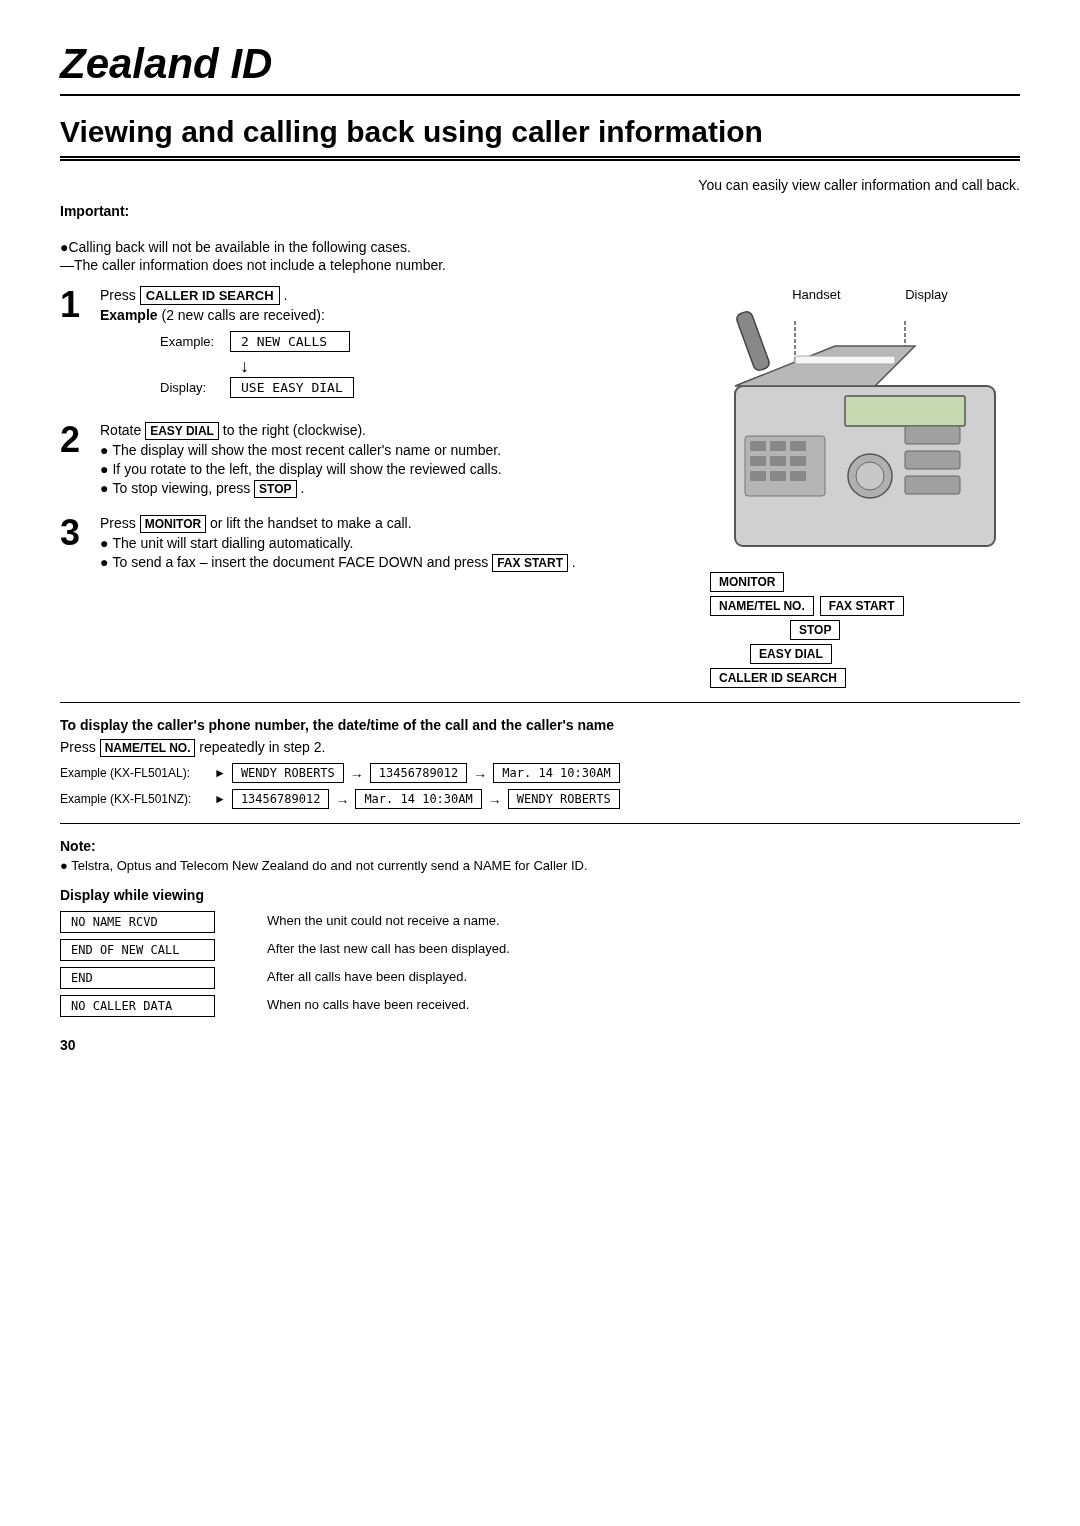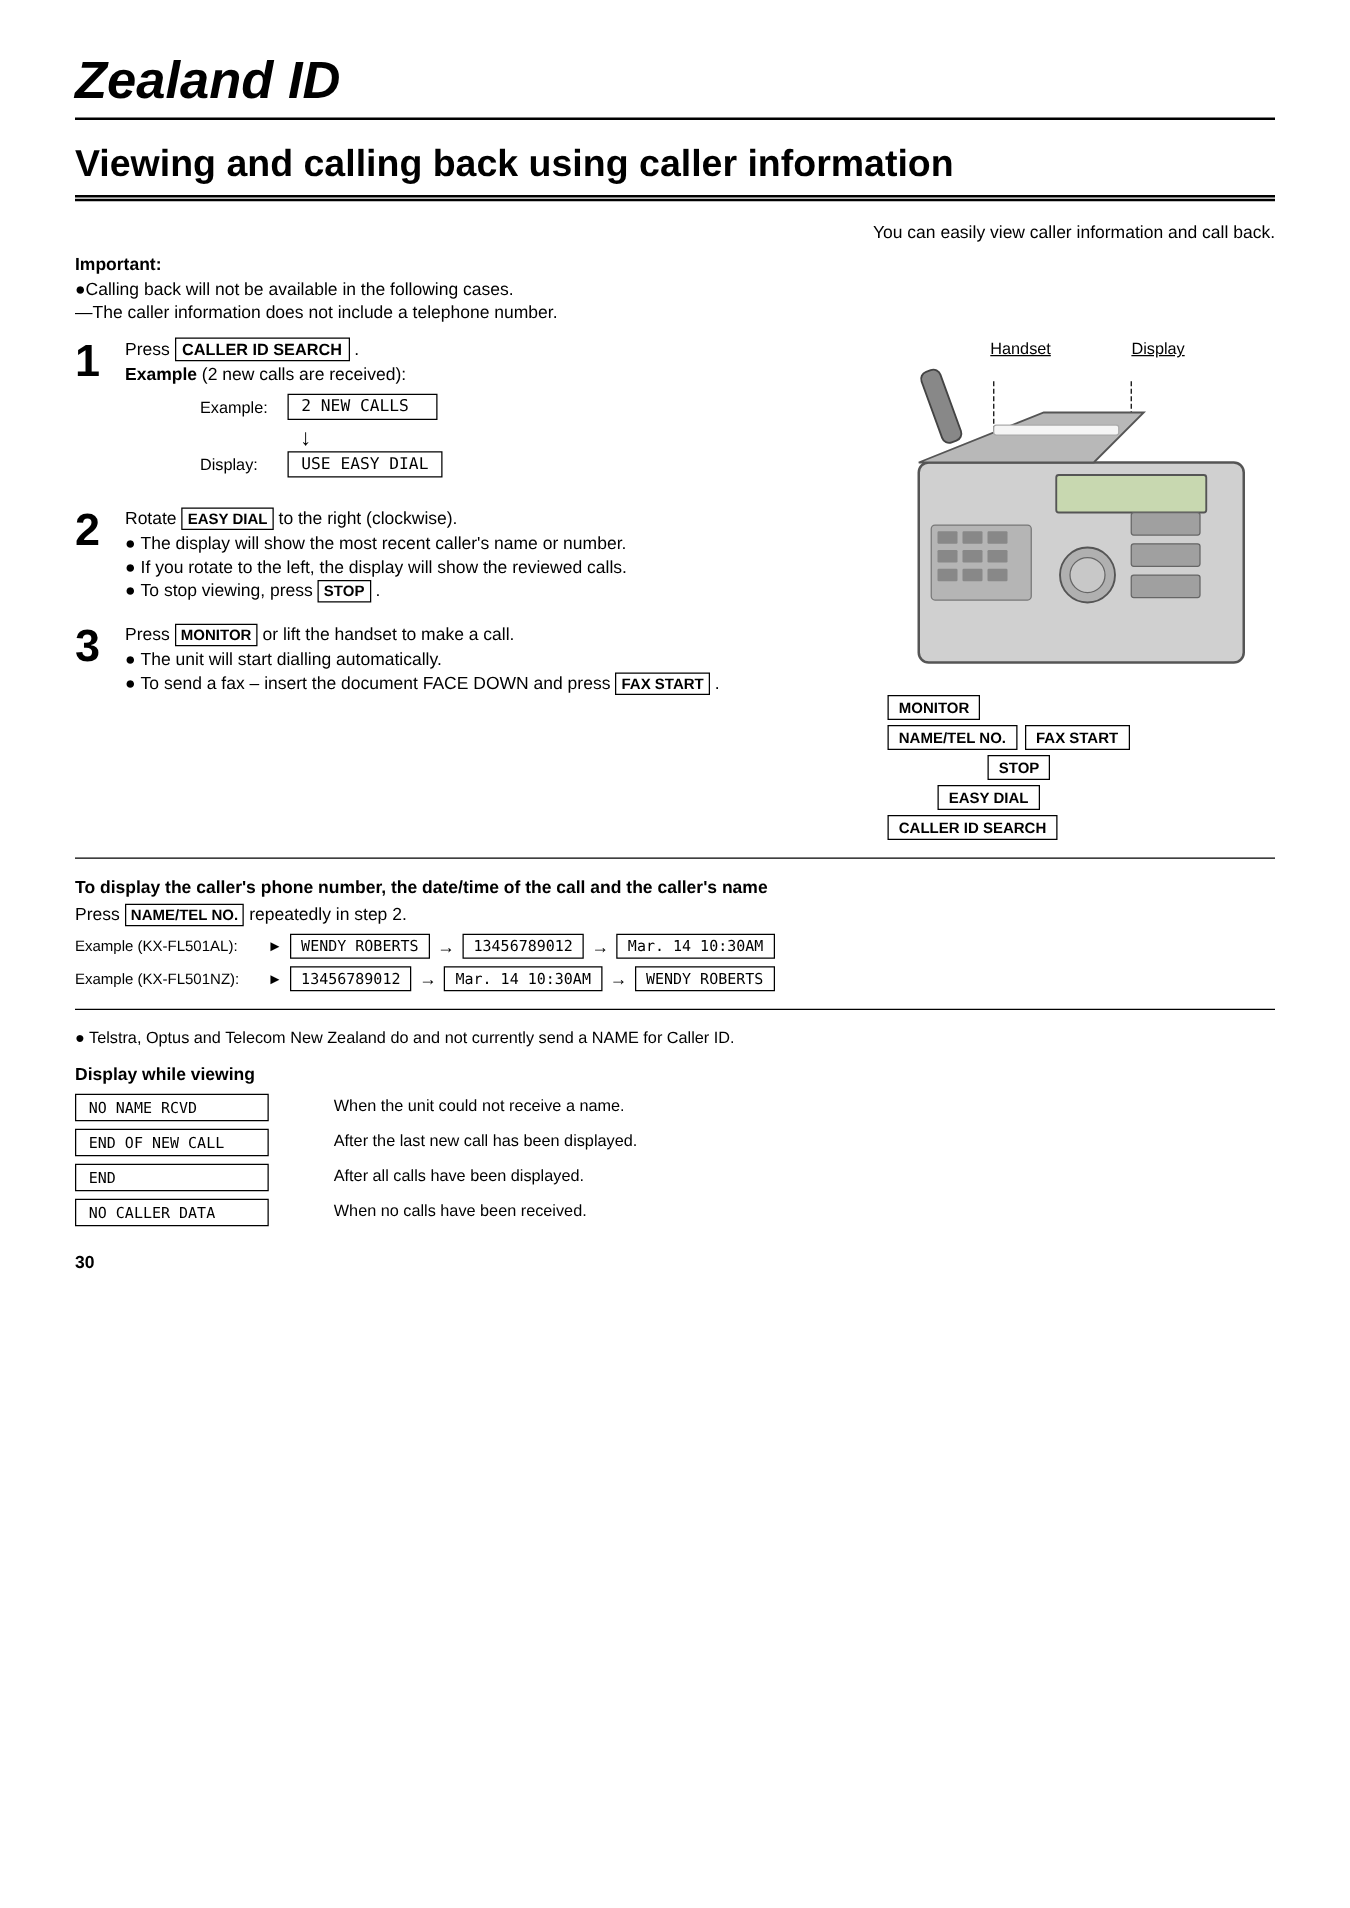--- a/index.html
+++ b/index.html
@@ -30,21 +30,21 @@
       line-height: 1.2;
     }
     .intro-text {
       font-size: 14px;
       margin-bottom: 10px;
       text-align: right;
     }
     .important-label {
       font-weight: bold;
       font-size: 14px;
-      margin-bottom: 4px;
+      margin-bottom: 20px;
     }
     .important-block {
       margin-bottom: 14px;
     }
     .important-block p {
       font-size: 14px;
       margin-bottom: 2px;
     }
     .main-content {
       display: flex;
@@ -290,21 +290,21 @@
           <li>To send a fax – insert the document FACE DOWN and press <span class="kbd-inline">FAX START</span> .</li>
         </ul>
       </div>
     </div>
 
   </div>
 
   <div class="right-col">
     <div class="right-diagram">
 
-      <div style="display:flex; justify-content: space-around; margin-bottom:4px; font-size:13px;text-decoration:underline;">
+      <div style="display:flex; justify-content: space-around; margin-bottom:4px; font-size:13px;">
         <span style="margin-left:60px;">Handset</span>
         <span style="margin-right:40px;">Display</span>
       </div>
 
       <div class="fax-svg-wrap">
         <svg width="290" height="260" viewBox="0 0 290 260">
 
           <line x1="80" y1="15" x2="80" y2="60" stroke="#000" stroke-width="1" stroke-dasharray="4,2"></line>
           <line x1="190" y1="15" x2="190" y2="40" stroke="#000" stroke-width="1" stroke-dasharray="4,2"></line>
 
@@ -384,20 +384,21 @@
     <span class="arrow-right">→</span>
     <span class="example-box">Mar. 14 10:30AM</span>
     <span class="arrow-right">→</span>
     <span class="example-box">WENDY ROBERTS</span>
   </div>
 </div>
 
 <hr class="horizontal-rule">
 
 <div class="note-section">
+  <div class="note-label">Note:</div>
   <p class="note-text">● Telstra, Optus and Telecom New Zealand do and not currently send a NAME for Caller ID.</p>
 </div>
 
 <div class="display-viewing">
   <div class="display-viewing-title">Display while viewing</div>
 
   <div class="display-item-row">
     <span class="display-item-box">NO NAME RCVD</span>
     <span class="display-item-desc">When the unit could not receive a name.</span>
   </div>

